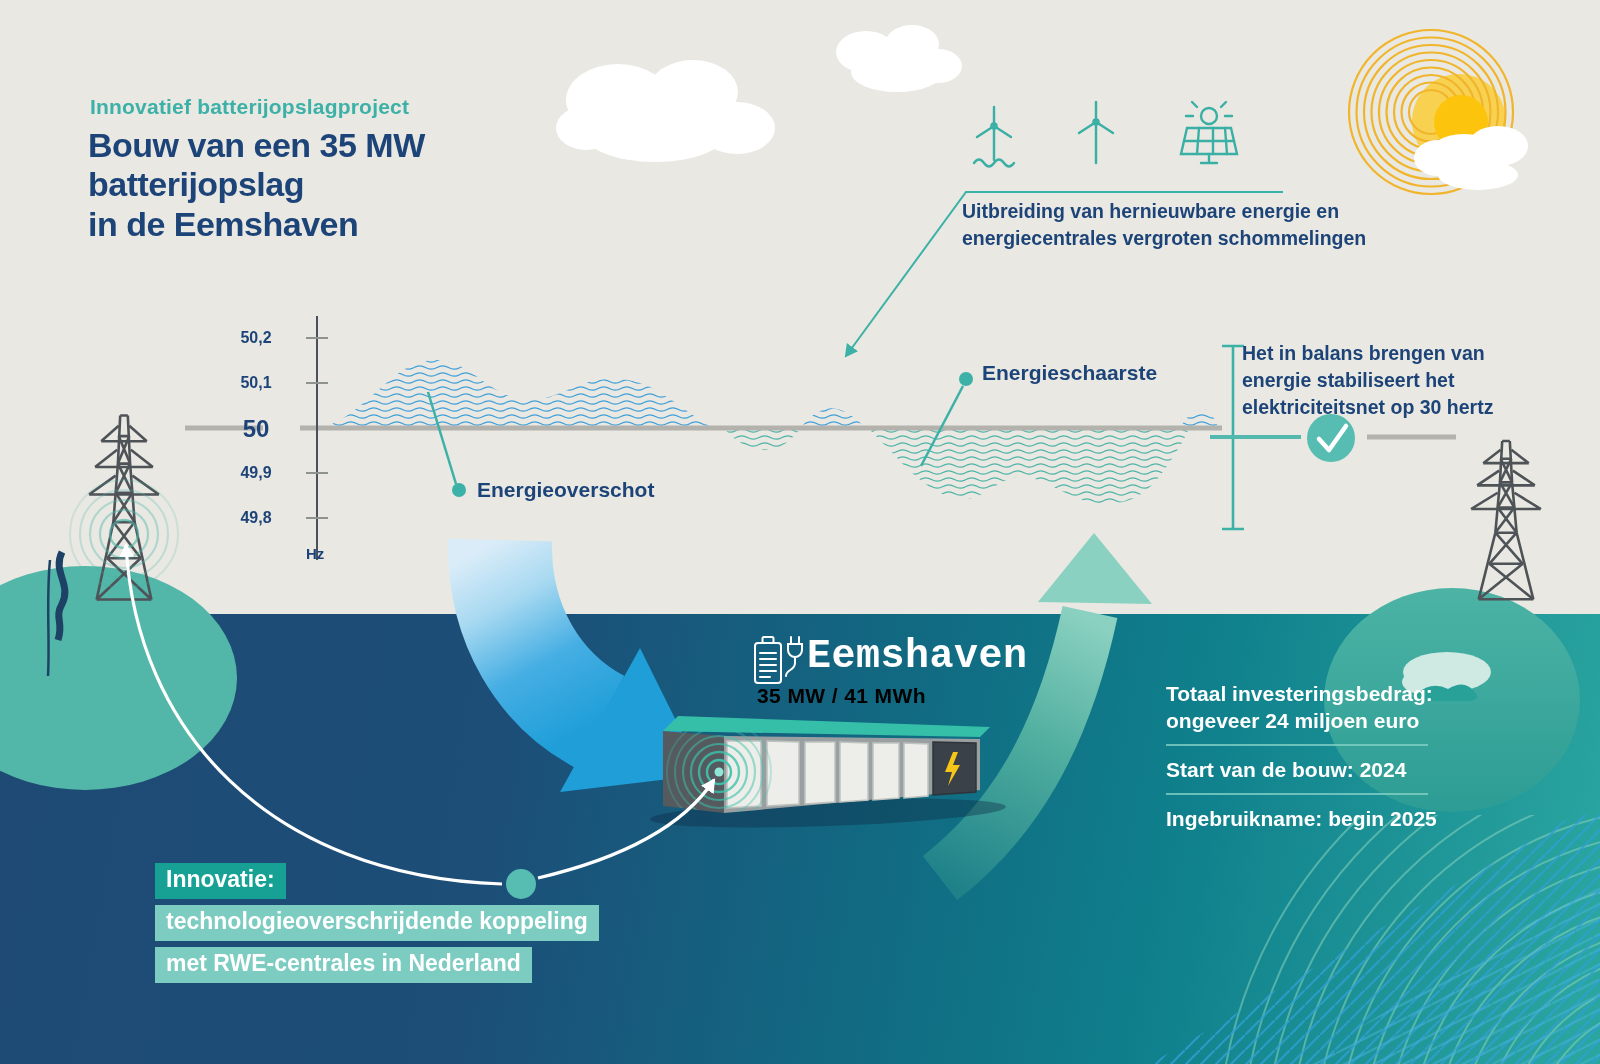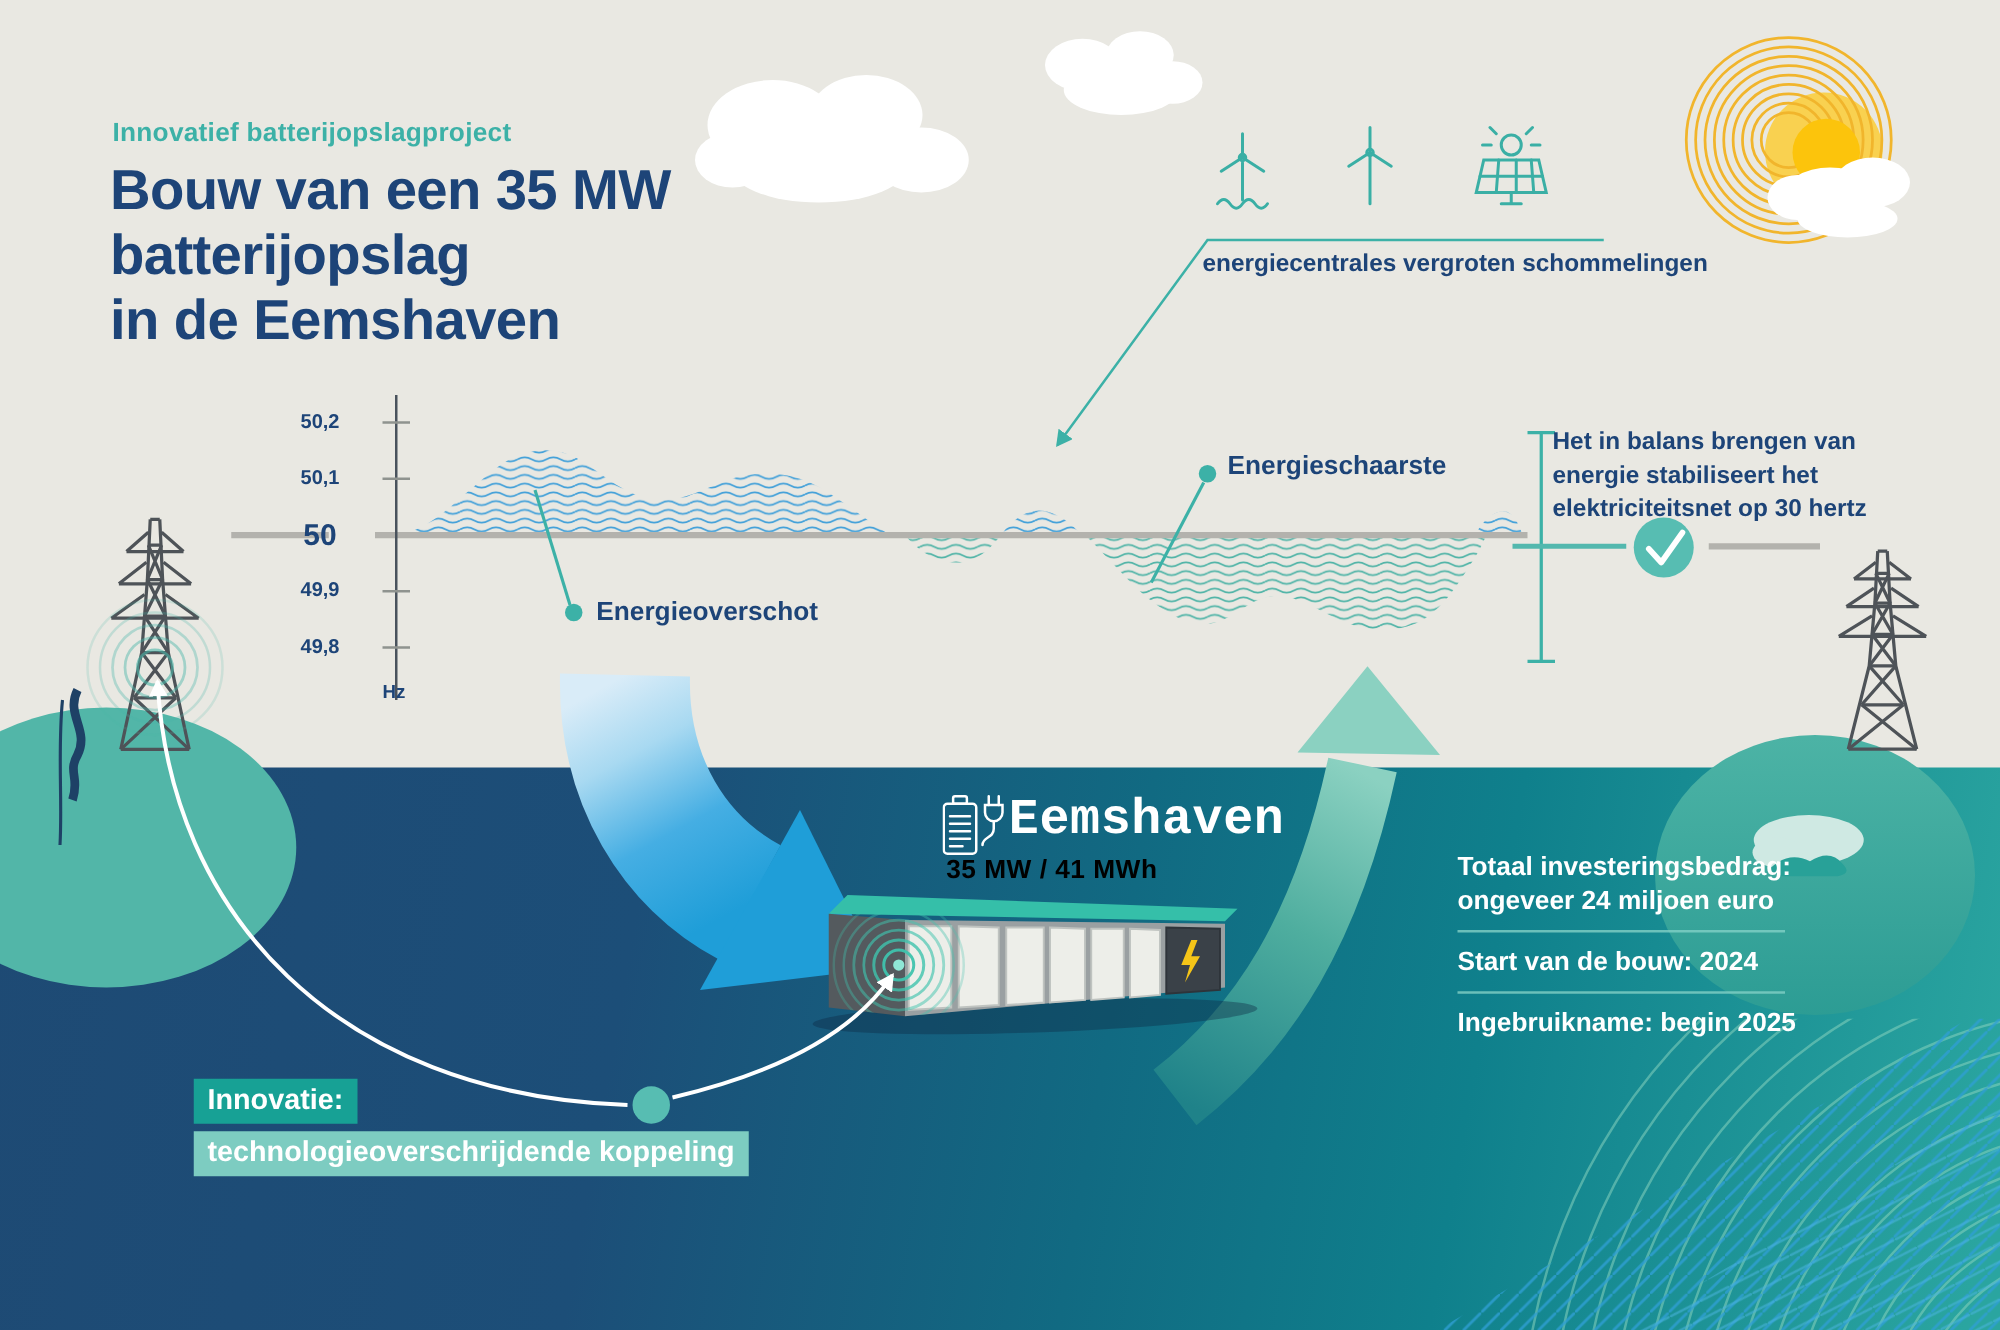--- a/index.html
+++ b/index.html
@@ -4,21 +4,21 @@
 <style>
   html,body{margin:0;padding:0;background:#d8d8d4;}
   .stage{
     position:relative;width:1600px;height:1064px;overflow:hidden;
     background:var(--bg,#e9e8e2);
     font-family:"Liberation Sans",sans-serif;font-weight:bold;
   }
   svg.layer{position:absolute;left:0;top:0;}
   .ov{position:absolute;white-space:nowrap;}
   .kicker{color:var(--teal);font-size:21px;letter-spacing:.2px;}
-  .title{color:var(--navy);font-size:45px;line-height:1.16;letter-spacing:-.5px;}
+  .title{color:var(--navy);font-size:34px;line-height:1.16;letter-spacing:-.5px;}
   .navy-note{color:var(--navy);font-size:19.5px;line-height:1.38;}
   .chart-label{color:var(--navy);font-size:21px;}
   .tick{color:var(--navy);font-size:16px;text-align:center;width:82px;}
   .tick-main{font-size:24px;}
   .hz{color:var(--navy);font-size:15px;}
   .station-name{color:#fff;font-size:40px;letter-spacing:.5px;font-family:Liberation Mono, monospace;}
   .station-cap{color:#000000;font-size:21px;letter-spacing:.4px;}
   .facts{color:#fff;font-size:21px;line-height:27px;width:290px;}
   .facts .divider{border:none;border-top:2px solid rgba(130,208,198,.8);margin:10px 0;width:262px;}
   .inno span{display:table;color:#fff;font-size:23px;padding:3px 11px 6px;margin-bottom:6px;}
@@ -264,20 +264,21 @@
 
 <div class="ov kicker" style="left:90px;top:95px">Innovatief batterijopslagproject</div>
 
 <div class="ov title" style="left:88px;top:126px">
   <span style="display:block">Bouw van een 35 MW</span>
   <span style="display:block">batterijopslag</span>
   <span style="display:block">in de Eemshaven</span>
 </div>
 
 <div class="ov navy-note" style="left:962px;top:198px">
+  <span style="display:block">Uitbreiding van hernieuwbare energie en</span>
   <span style="display:block">energiecentrales vergroten schommelingen</span>
 </div>
 
 <div class="ov tick" style="left:215px;top:329px">50,2</div>
 <div class="ov tick" style="left:215px;top:374px">50,1</div>
 <div class="ov tick tick-main" style="left:215px;top:415px">50</div>
 <div class="ov tick" style="left:215px;top:464px">49,9</div>
 <div class="ov tick" style="left:215px;top:509px">49,8</div>
 <div class="ov hz" style="left:306px;top:545px">Hz</div>
 
@@ -308,15 +309,16 @@
   <div>ongeveer 24 miljoen euro</div>
   <hr class="divider">
   <div>Start van de bouw: 2024</div>
   <hr class="divider">
   <div>Ingebruikname: begin 2025</div>
 </div>
 
 <div class="ov inno" style="left:155px;top:863px">
   <span>Innovatie:</span>
   <span>technologieoverschrijdende koppeling</span>
+  <span>met RWE-centrales in Nederland</span>
 </div>
 
 </div>
 
 </body></html>

